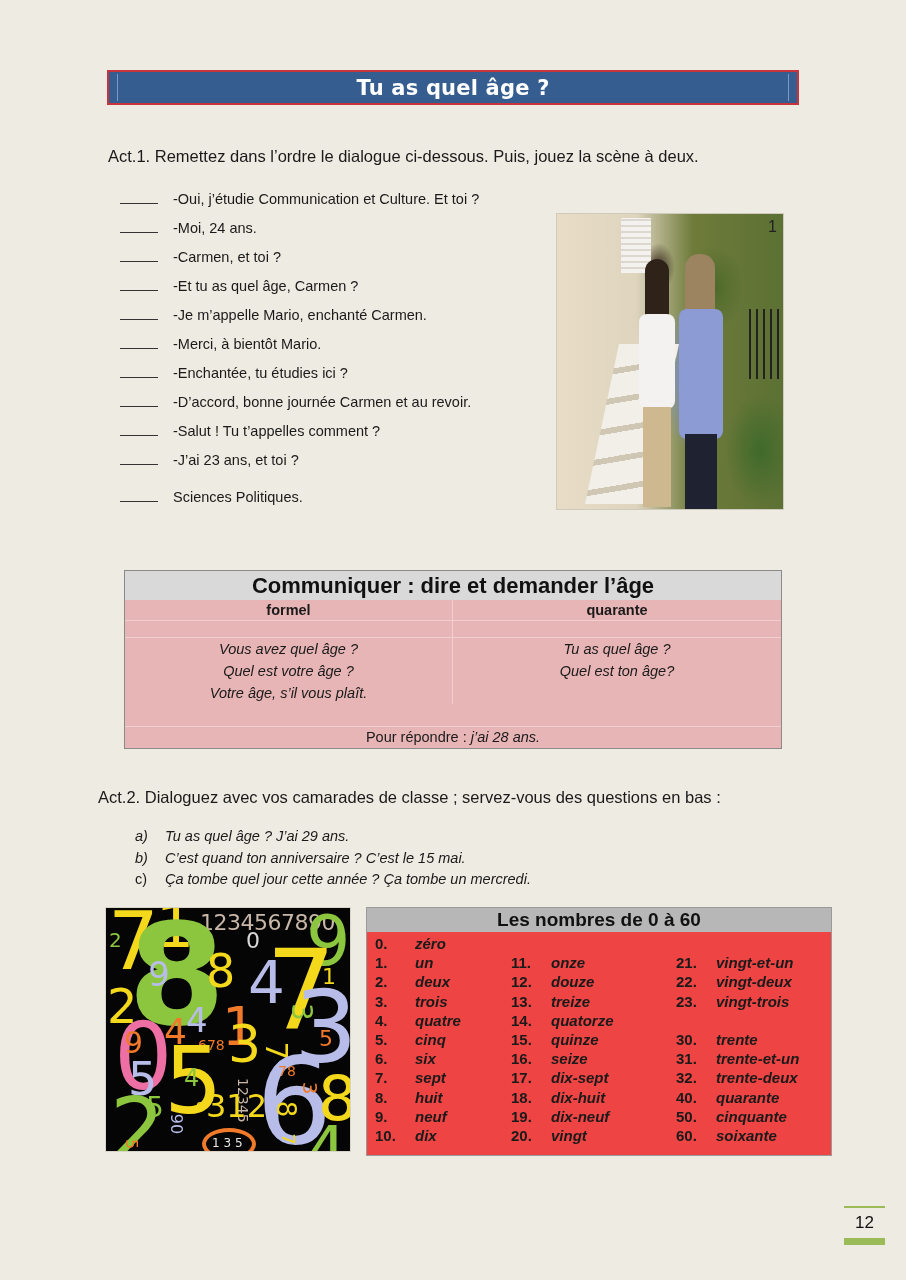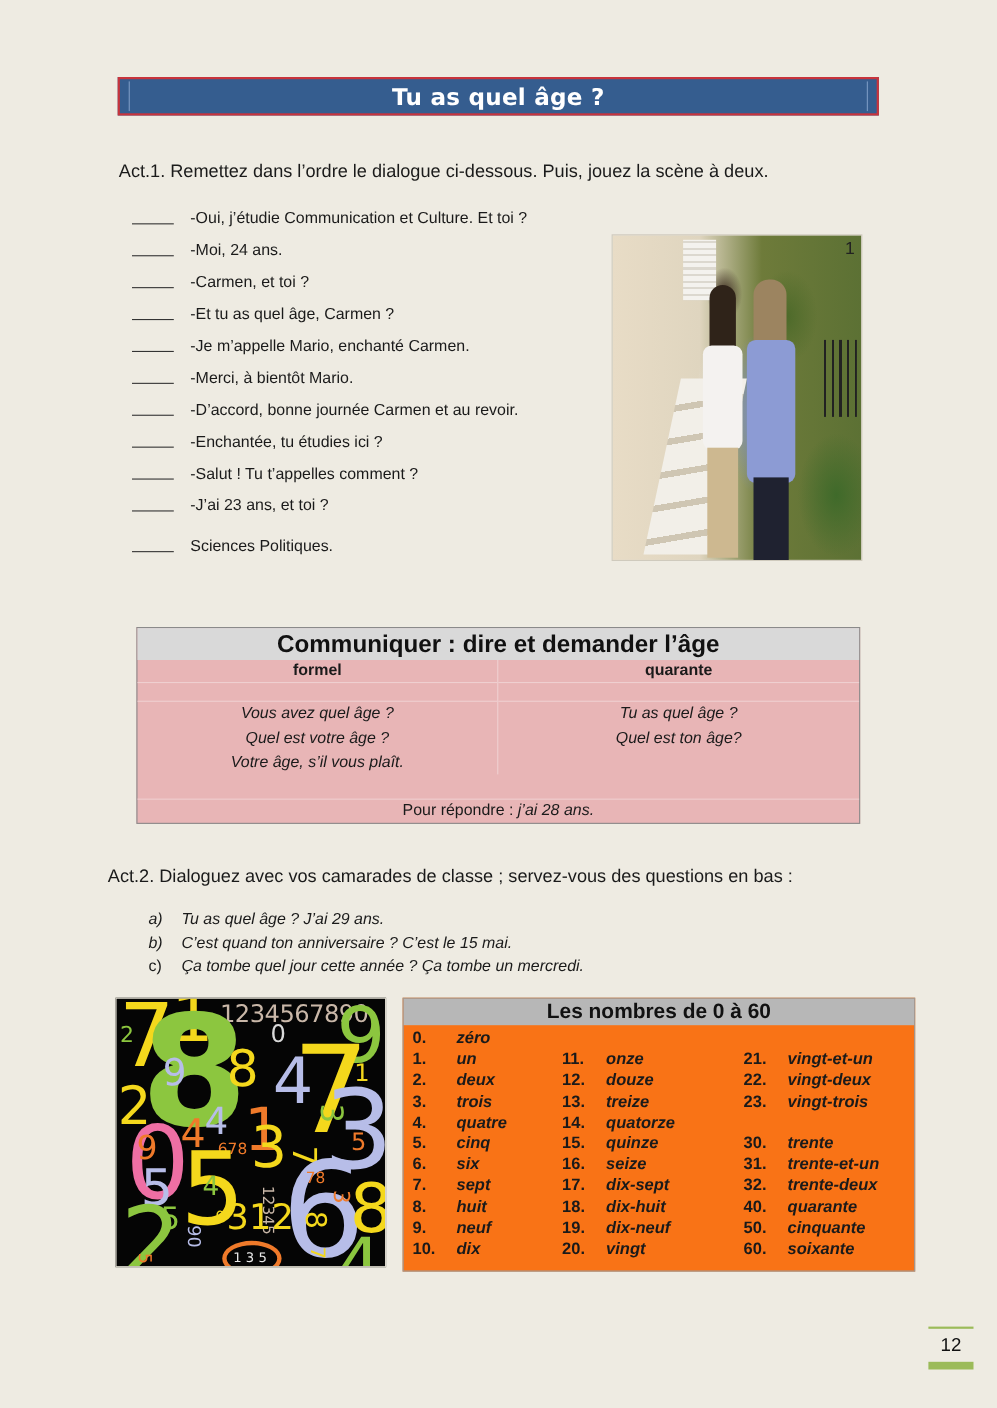--- a/index.html
+++ b/index.html
@@ -98,21 +98,21 @@
     .numimg {
       left: 105px; top: 907px; width: 246px; height: 245px;
       background: #050505; overflow: hidden;
       border: 1px solid #d8d4c8;
     }
     .numimg span { position: absolute; font-family: "DejaVu Sans", sans-serif; line-height: 1; }
 
     
     .nombres {
       left: 366px; top: 907px; width: 466px; height: 249px;
-      background: #f97316;
+      background: #ef4444;
       border: 1px solid #9a9a9a;
     }
     .nombres-head {
       height: 24px; background: #b7b7b7;
       display: flex; align-items: center; justify-content: center;
       font-weight: bold; font-size: 19px; color: #111;
     }
     .ncol { position: absolute; top: 26px; }
     .nrow { display: flex; height: 19.2px; align-items: center; font-size: 15px; font-weight: bold; }
     .nrow .n { width: 40px; }
@@ -153,25 +153,25 @@
   <div class="dl-row">
       <span class="blank"></span>
       <span>-Je m’appelle Mario, enchanté Carmen.</span>
     </div>
   <div class="dl-row">
       <span class="blank"></span>
       <span>-Merci, à bientôt Mario.</span>
     </div>
   <div class="dl-row">
       <span class="blank"></span>
+      <span>-Enchantée, tu étudies ici ?</span>
+    </div>
+  <div class="dl-row">
+      <span class="blank"></span>
       <span>-D’accord, bonne journée Carmen et au revoir.</span>
-    </div>
-  <div class="dl-row">
-      <span class="blank"></span>
-      <span>-Enchantée, tu étudies ici ?</span>
     </div>
   <div class="dl-row">
       <span class="blank"></span>
       <span>-Salut ! Tu t’appelles comment ?</span>
     </div>
   <div class="dl-row">
       <span class="blank"></span>
       <span>-J’ai 23 ans, et toi ?</span>
     </div>
   <div class="dl-row gap">

